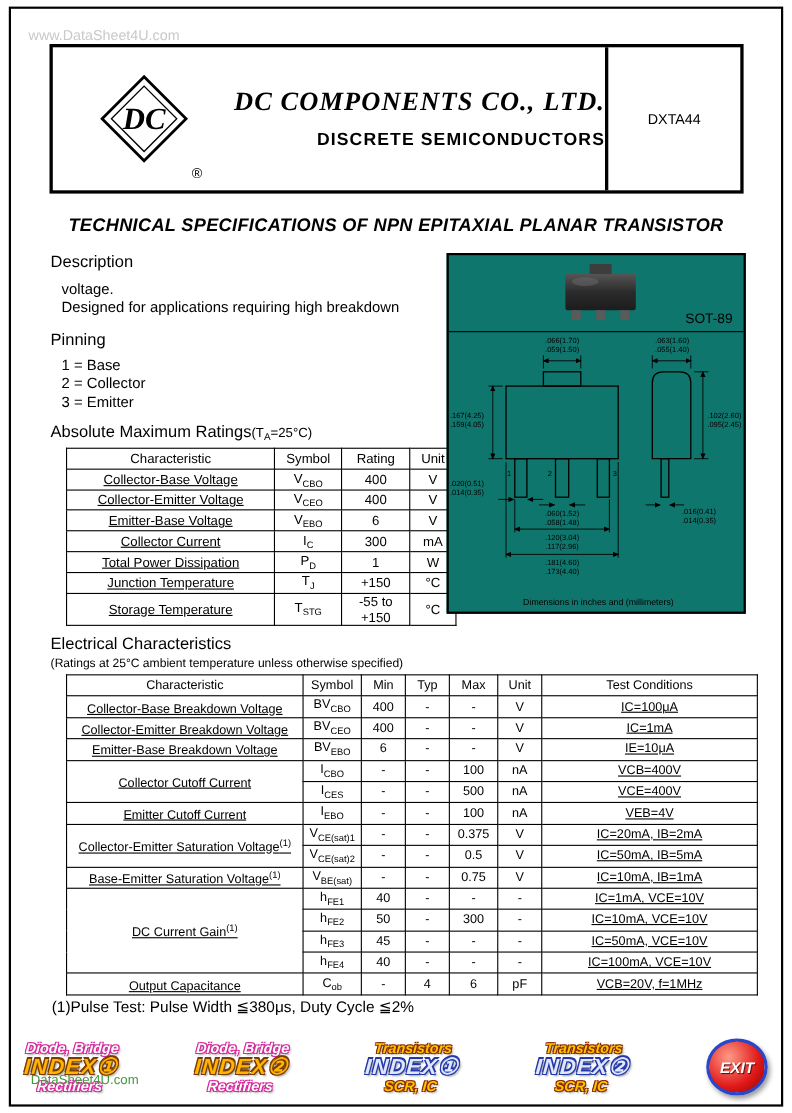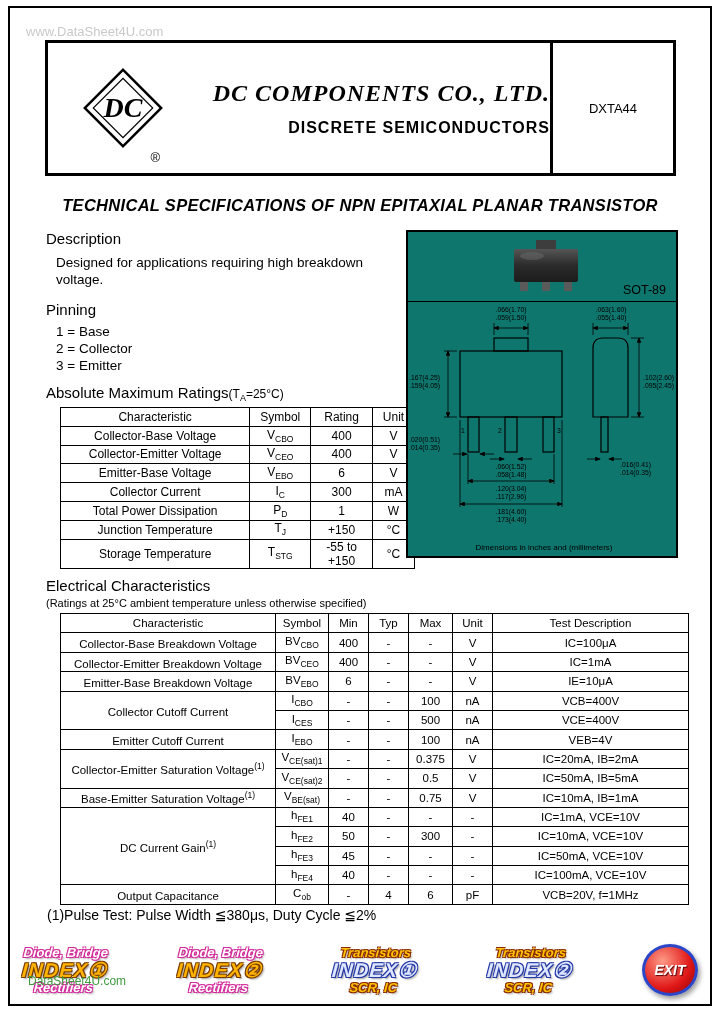--- a/index.html
+++ b/index.html
@@ -9,21 +9,21 @@
     background:#ffffff; color:#000;
     font-family:"Liberation Sans", sans-serif;
   }
   .frame { position:absolute; left:8px; right:8px; top:6px; bottom:6px; border:2px solid #000; }
 
   .wm-top { position:absolute; left:26px; top:24px; font-size:13px; color:#c9c9c9; }
   .wm-bottom { position:absolute; left:28px; top:974px; font-size:12px; color:#3f9b3f; }
 
   
   .header-box { position:absolute; left:45px; top:40px; width:631px; height:136px; border:3px solid #000; display:flex; background:#fff; }
-  .logo-cell { width:118px; position:relative; display:flex; align-items:center; justify-content:flex-end; }
+  .logo-cell { width:118px; position:relative; display:flex; align-items:center; justify-content:center;margin-left:24px; }
   .reg-mark { position:absolute; right:6px; bottom:8px; font-size:13px; }
   .brand-cell { flex:1; display:flex; flex-direction:column; align-items:flex-end; justify-content:center; gap:12px; }
   .company { font-family:"Liberation Serif", serif; font-style:italic; font-weight:bold; font-size:24px; letter-spacing:1px; white-space:nowrap; }
   .subtitle { font-size:16px; font-weight:bold; letter-spacing:1px; }
   .part-cell { width:123px; border-left:3px solid #000; display:flex; align-items:center; justify-content:center; }
   .part-number { font-size:13px; font-weight:normal; }
 
   .doc-title { position:absolute; top:196px; left:0; width:100%; text-align:center; font-style:italic; font-weight:bold; font-size:16.5px; letter-spacing:0.3px; }
 
   .sec-heading { position:absolute; font-size:15px; }
@@ -32,21 +32,21 @@
   .pin-heading { left:46px; top:301px; }
   .pin-list { position:absolute; left:56px; top:323px; font-size:13.5px; line-height:17px; }
 
   .abs-heading { position:absolute; left:46px; top:384px; font-size:15px; }
   .abs-cond { font-size:12px; }
   .abs-cond sub { font-size:9px; }
 
   table.spec { border-collapse:collapse; background:#fff;margin-left:13px; }
   table.spec th, table.spec td { border:1px solid #000; padding:0 4px; text-align:center; }
   table.spec th { font-weight:normal; }
-  td.cl { text-align:left; }
+  td.cl { text-align:left;text-decoration:underline; }
   sub.sym { font-size:8.5px; }
   sup.note { font-size:8.5px; }
 
   .abs-table { position:absolute; left:47px; top:407px; width:355px; font-size:12px; }
   .abs-table th, .abs-table td { height:18.8px; }
 
   .elec-heading { position:absolute; left:46px; top:577px; font-size:15px; }
   .elec-cond { position:absolute; left:46px; top:597px; font-size:11px; }
   .elec-table { position:absolute; left:47px; top:613px; width:629px; font-size:11.5px; }
   .elec-table th, .elec-table td { height:19.4px; padding:0 3px; }
@@ -114,22 +114,22 @@
   </div>
   <div class="part-cell">
     <div class="part-number">DXTA44</div>
   </div>
 </div>
 
 <div class="doc-title">TECHNICAL  SPECIFICATIONS OF NPN EPITAXIAL PLANAR TRANSISTOR</div>
 
 <div class="sec-heading desc-heading">Description</div>
 <div class="desc-text">
+  <div>voltage.</div>
   <div>Designed for applications requiring high breakdown</div>
-  <div>voltage.</div>
 </div>
 
 <div class="sec-heading pin-heading">Pinning</div>
 <div class="pin-list">
   <div>1 = Base</div>
   <div>2 = Collector</div>
   <div>3 = Emitter</div>
 </div>
 
 <div class="abs-heading">
@@ -309,21 +309,21 @@
       <col>
     </colgroup>
   <thead>
     <tr>
       <th>Characteristic</th>
       <th>Symbol</th>
       <th>Min</th>
       <th>Typ</th>
       <th>Max</th>
       <th>Unit</th>
-      <th>Test Description</th>
+      <th>Test Conditions</th>
     </tr>
   </thead>
   <tbody>
     <tr>
       <td class="cl"><span>Collector-Base Breakdown Voltage</span><sup class="note"></sup></td>
       <td><span>BV</span><sub class="sym">CBO</sub></td>
       <td>400</td>
       <td>-</td>
       <td>-</td>
       <td>V</td>

